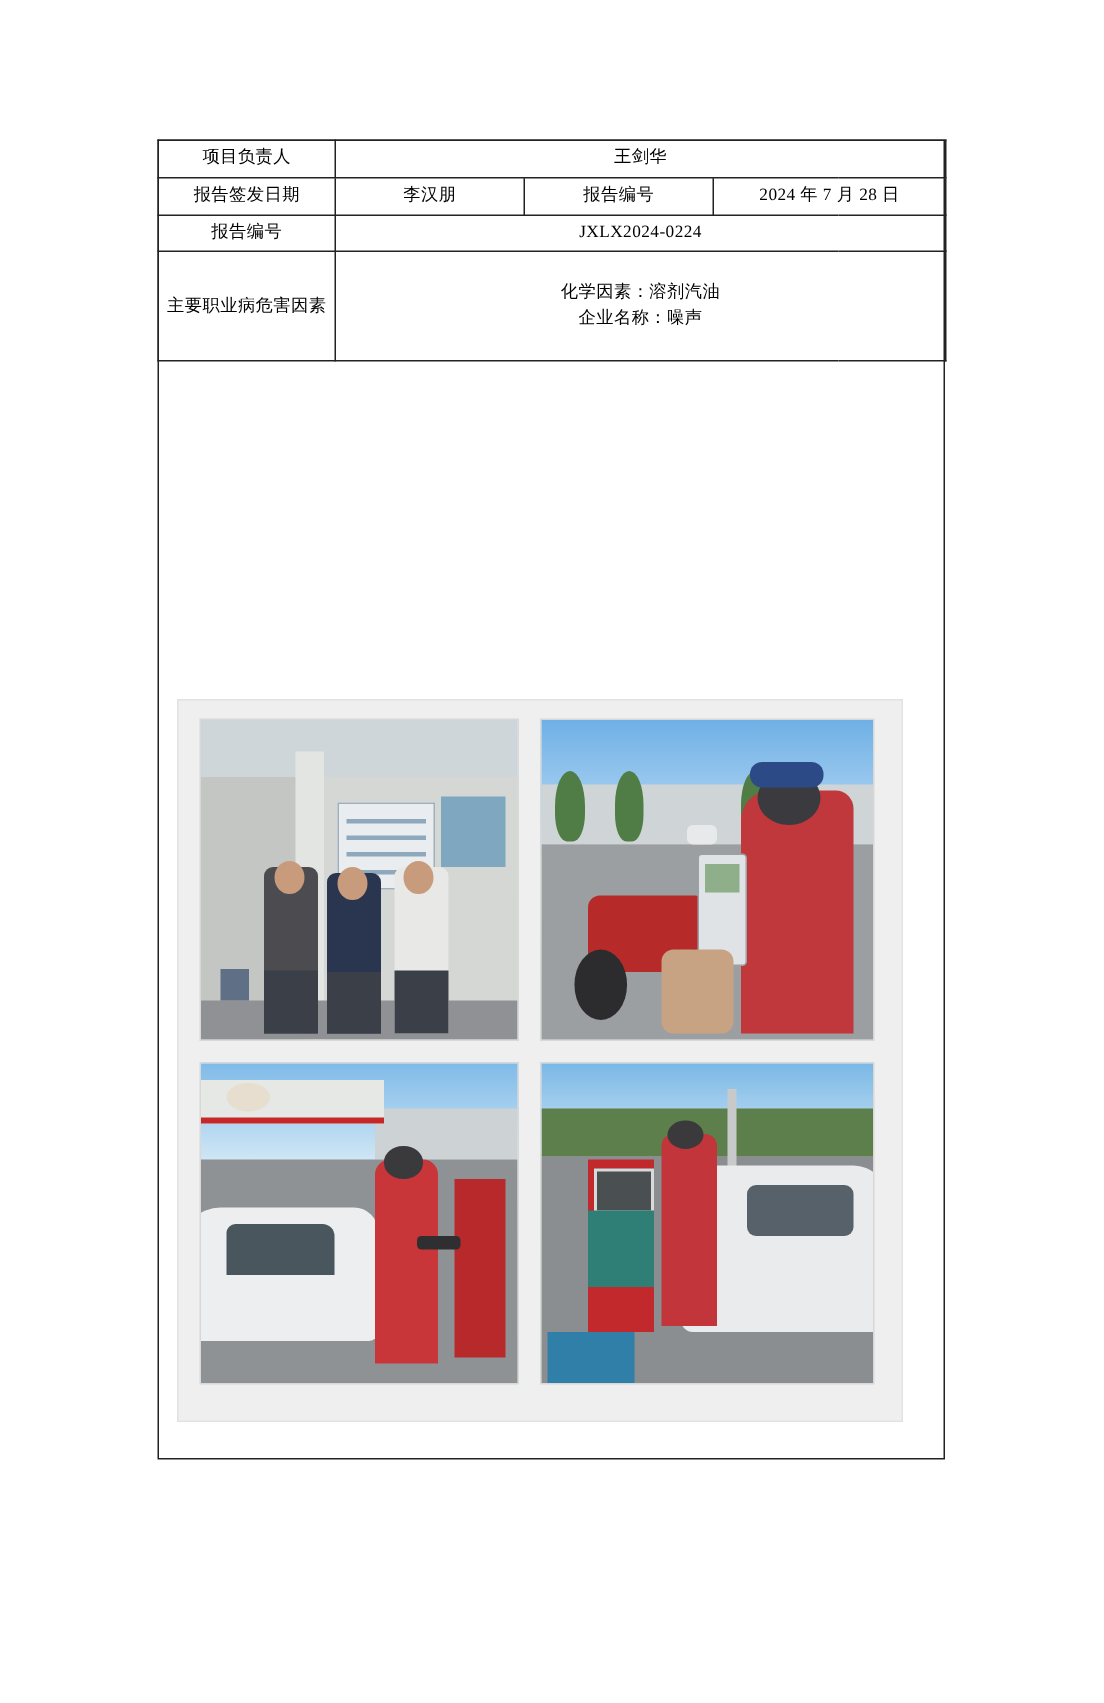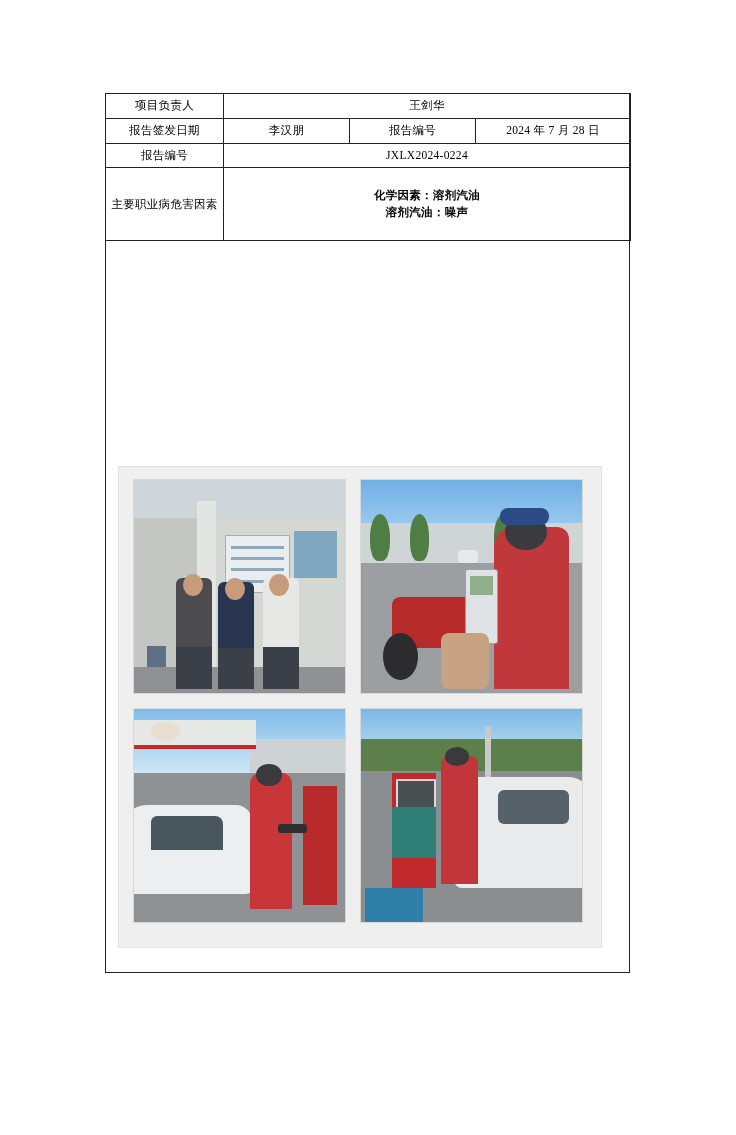--- a/index.html
+++ b/index.html
@@ -60,21 +60,20 @@
     text-align: left;
     padding-left: 10px;
   }
   .tall-row td {
     height: 66px;
   }
   .hazard-cell {
     text-align: left;
     padding-left: 10px;
     line-height: 1.9;
-    font-weight: bold;
   }
   .hazard-line { display: block; }
 
   
   .photo-panel {
     position: absolute;
     left: 118px;
     top: 466px;
     width: 484px;
     height: 482px;
@@ -191,21 +190,21 @@
         <td colspan="2">2024 年 7 月 28 日</td>
       </tr>
       <tr>
         <td class="label-cell">报告编号</td>
         <td colspan="4">JXLX2024‐0224</td>
       </tr>
       <tr class="tall-row">
         <td class="label-cell">主要职业病危害因素</td>
         <td colspan="4" class="hazard-cell">
           <span class="hazard-line">化学因素：溶剂汽油</span>
-          <span class="hazard-line">溶剂汽油：噪声</span>
+          <span class="hazard-line">企业名称：噪声</span>
         </td>
       </tr>
     </tbody>
   </table>
 
   <div class="photo-panel">
     <div class="photo-grid">
 
       <div class="photo p1">
         <div class="sky"></div>

